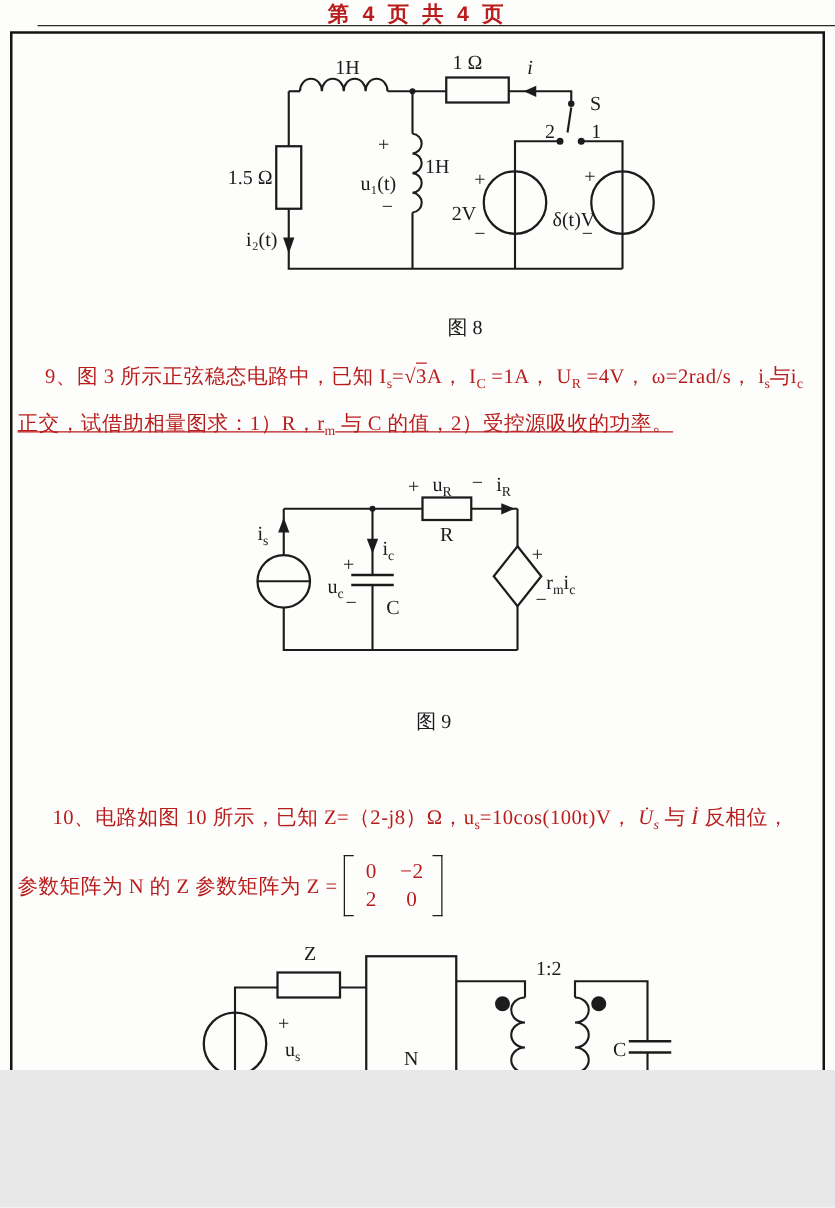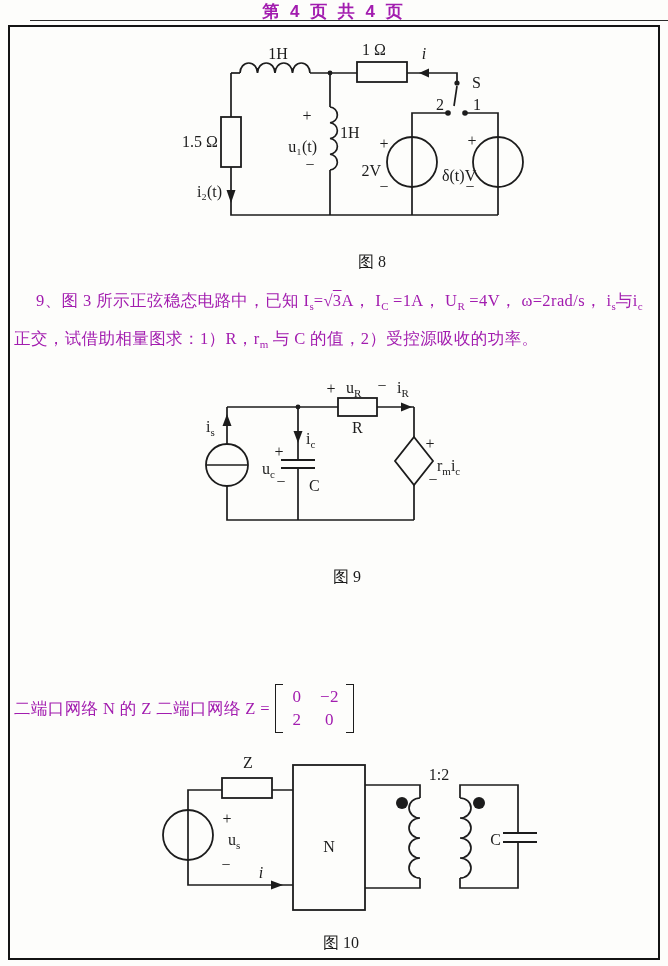--- a/index.html
+++ b/index.html
@@ -1,17 +1,17 @@
 <!DOCTYPE html>
 <html><head>
 <meta charset="utf-8">
 <style>
   html,body{margin:0;padding:0;background:#e8e8e8;}
-  #page{position:relative;width:668px;height:966px;background:#fdfdfb;overflow:hidden;
-        font-family:"Liberation Serif","DejaVu Serif",serif;color:#a21caf;}
+  #page{position:relative;width:668px;height:856px;background:#fdfdfb;overflow:hidden;
+        font-family:"Liberation Serif","DejaVu Serif",serif;color:#b91c1c;}
   .abs{position:absolute;}
   #page-border{left:8px;top:25px;width:648px;height:931px;border:2px solid #141414;}
   #header-rule{left:30px;top:20px;width:638px;border-top:1.5px solid #2a2a2a;height:0;}
   #page-header{left:0;top:0;width:668px;text-align:center;font-family:"Liberation Sans","DejaVu Sans",sans-serif;
                font-weight:bold;font-size:17px;letter-spacing:3px;white-space:nowrap;}
   .qline{white-space:nowrap;font-size:16.5px;letter-spacing:0.4px;}
   .qline sub{font-size:11px;letter-spacing:0;}
   .ovl{text-decoration:overline;}
   .ital{font-style:italic;}
   #q10-l2{display:flex;align-items:center;white-space:nowrap;}
@@ -80,21 +80,21 @@
     <text x="472" y="106" text-anchor="middle" font-size="19">+</text>
     <text x="442" y="141">δ(t)V</text>
     <text x="470" y="152" text-anchor="middle" font-size="19">−</text>
     <text x="222" y="157" text-anchor="end">i₂(t)</text>
     <text x="372" y="227" text-anchor="middle" font-size="17">图 8</text>
   </svg>
 
   <div class="abs qline" style="left:36px;top:290px;">
     <span>9、图 3 所示正弦稳态电路中，已知 I</span><sub>s</sub><span>=</span><span>√</span><span class="ovl">3</span><span>A， I</span><sub>C</sub><span> =1A， U</span><sub>R</sub><span> =4V， ω=2rad/s， i</span><sub>s</sub><span>与i</span><sub>c</sub>
   </div>
-  <div class="abs qline" style="left:14px;top:328px;">
+  <div class="abs qline" style="left:14px;top:328px;text-decoration:underline;">
     <span>正交，试借助相量图求：1）R，r</span><sub>m</sub><span> 与 C 的值，2）受控源吸收的功率。</span>
   </div>
 
   <svg style="top:370px" width="668" height="225" viewBox="0 0 668 225">
     <path class="wire" d="M227,37 H414 M227,37 V74 M227,116 V150 H414 M414,37 V67 M414,115 V150"></path>
     <rect class="comp" x="338" y="28" width="39" height="18"></rect>
     <polygon class="fill" points="412,37 401,32.5 401,41.5"></polygon>
     <polygon class="fill" points="227,44 222.5,56 231.5,56"></polygon>
     <polygon class="fill" points="298,73 293.5,61 302.5,61"></polygon>
     <circle class="comp" cx="227" cy="95" r="21"></circle>
@@ -114,22 +114,25 @@
     <text x="279" y="87" text-anchor="middle" font-size="19">+</text>
     <text x="262" y="104"><tspan>u</tspan><tspan dy="4" font-size="11">c</tspan></text>
     <text x="281" y="117" text-anchor="middle" font-size="19">−</text>
     <text x="309" y="121" font-size="18">C</text>
     <text x="430" y="79" text-anchor="middle" font-size="19">+</text>
     <text x="437" y="101"><tspan>r</tspan><tspan dy="4" font-size="11">m</tspan><tspan dy="-4">i</tspan><tspan dy="4" font-size="11">c</tspan></text>
     <text x="433" y="115" text-anchor="middle" font-size="19">−</text>
     <text x="347" y="212" text-anchor="middle" font-size="17">图 9</text>
   </svg>
 
+  <div class="abs qline" style="left:42px;top:643px;">
+    <span>10、电路如图 10 所示，已知 Z=（2-j8）Ω，u</span><sub>s</sub><span>=10cos(100t)V， </span><span class="ital">U̇</span><sub class="ital">s</sub><span> 与 </span><span class="ital">İ</span><span> 反相位，</span>
+  </div>
   <div id="q10-l2" class="abs qline" style="left:14px;top:684px;">
-    <span>二端口网络 N 的 Z 二端口网络 Z =</span>
+    <span>参数矩阵为 N 的 Z 参数矩阵为 Z =</span>
     <span class="matrix">
       <span class="mbrack l"></span>
       <span class="mgrid">
         <span>0</span>
         <span>−2</span>
         <span>2</span>
         <span>0</span>
       </span>
       <span class="mbrack r"></span>
     </span>

